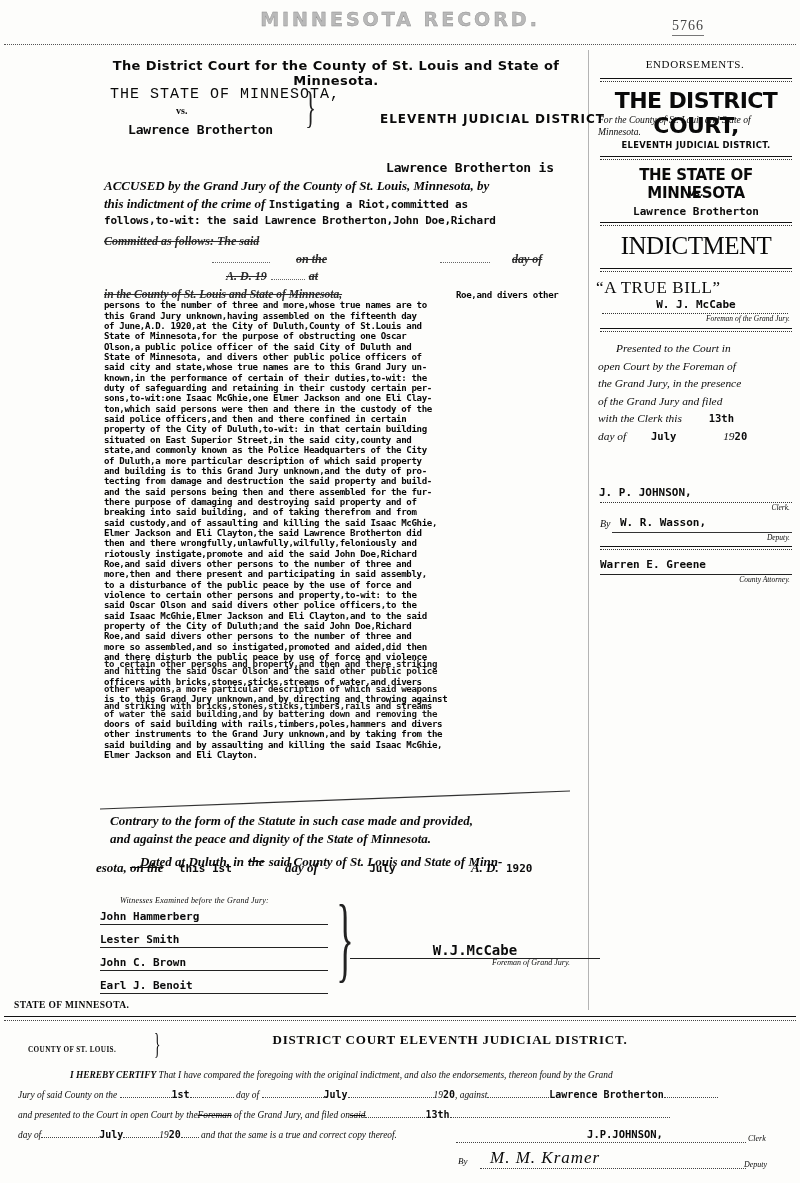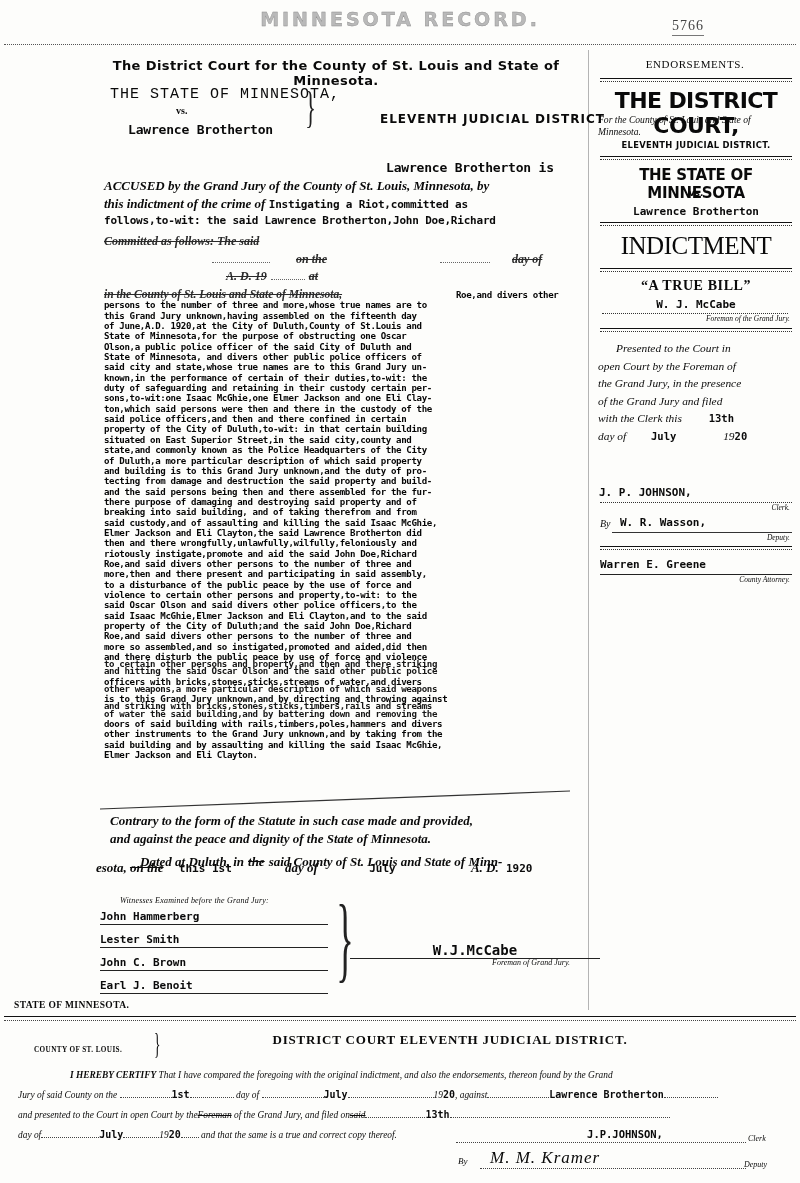--- a/index.html
+++ b/index.html
@@ -285,24 +285,23 @@
     left: 596px; top: 232px; width: 200px;
     text-align: center;
     font-family: "Liberation Serif", serif;
     font-size: 25px;
     letter-spacing: -0.5px;
   }
   #er-rule4 { top: 268px; border-bottom: 1.6px solid #111; }
   #er-rule4b { top: 271px; border-bottom: 1px dotted #333; }
   #true-bill {
     left: 596px; top: 278px; width: 200px;
-    text-align: center;
-    font-family: "Liberation Serif", serif;
-    font-weight: bold;
-    font-size: 14px;
+    font-family: "Liberation Serif", serif;
+    font-weight: normal;
+    font-size: 17px;
     letter-spacing: 0.6px;
   }
   #foreman-name-right {
     left: 608px; top: 298px; width: 176px;
     text-align: center;
     font-family: "DejaVu Sans Mono", monospace;
     font-weight: bold;
     font-size: 11px;
   }
   #foreman-right-line {
@@ -370,21 +369,21 @@
 
   
   #cert-rule-a { left: 4px; top: 1016px; width: 792px; border-bottom: 1.8px solid #111; }
   #cert-rule-b { left: 4px; top: 1020px; width: 792px; border-bottom: 1px dotted #444; }
   #cert-state {
     left: 14px; top: 1000px;
     font-family: "Liberation Serif", serif; font-weight: bold; font-size: 9.5px;
     letter-spacing: 0.4px;
   }
   #cert-county {
-    left: 34px; top: 1046px;
+    left: 28px; top: 1046px;
     font-family: "Liberation Serif", serif; font-weight: bold; font-size: 7.2px;
     letter-spacing: 0.4px;
   }
   #cert-brace {
     left: 150px; top: 1026px;
     font-size: 30px; font-family: "Liberation Serif", serif;
     transform: scaleX(0.45);
   }
   #cert-heading {
     left: 200px; top: 1032px; width: 500px;

